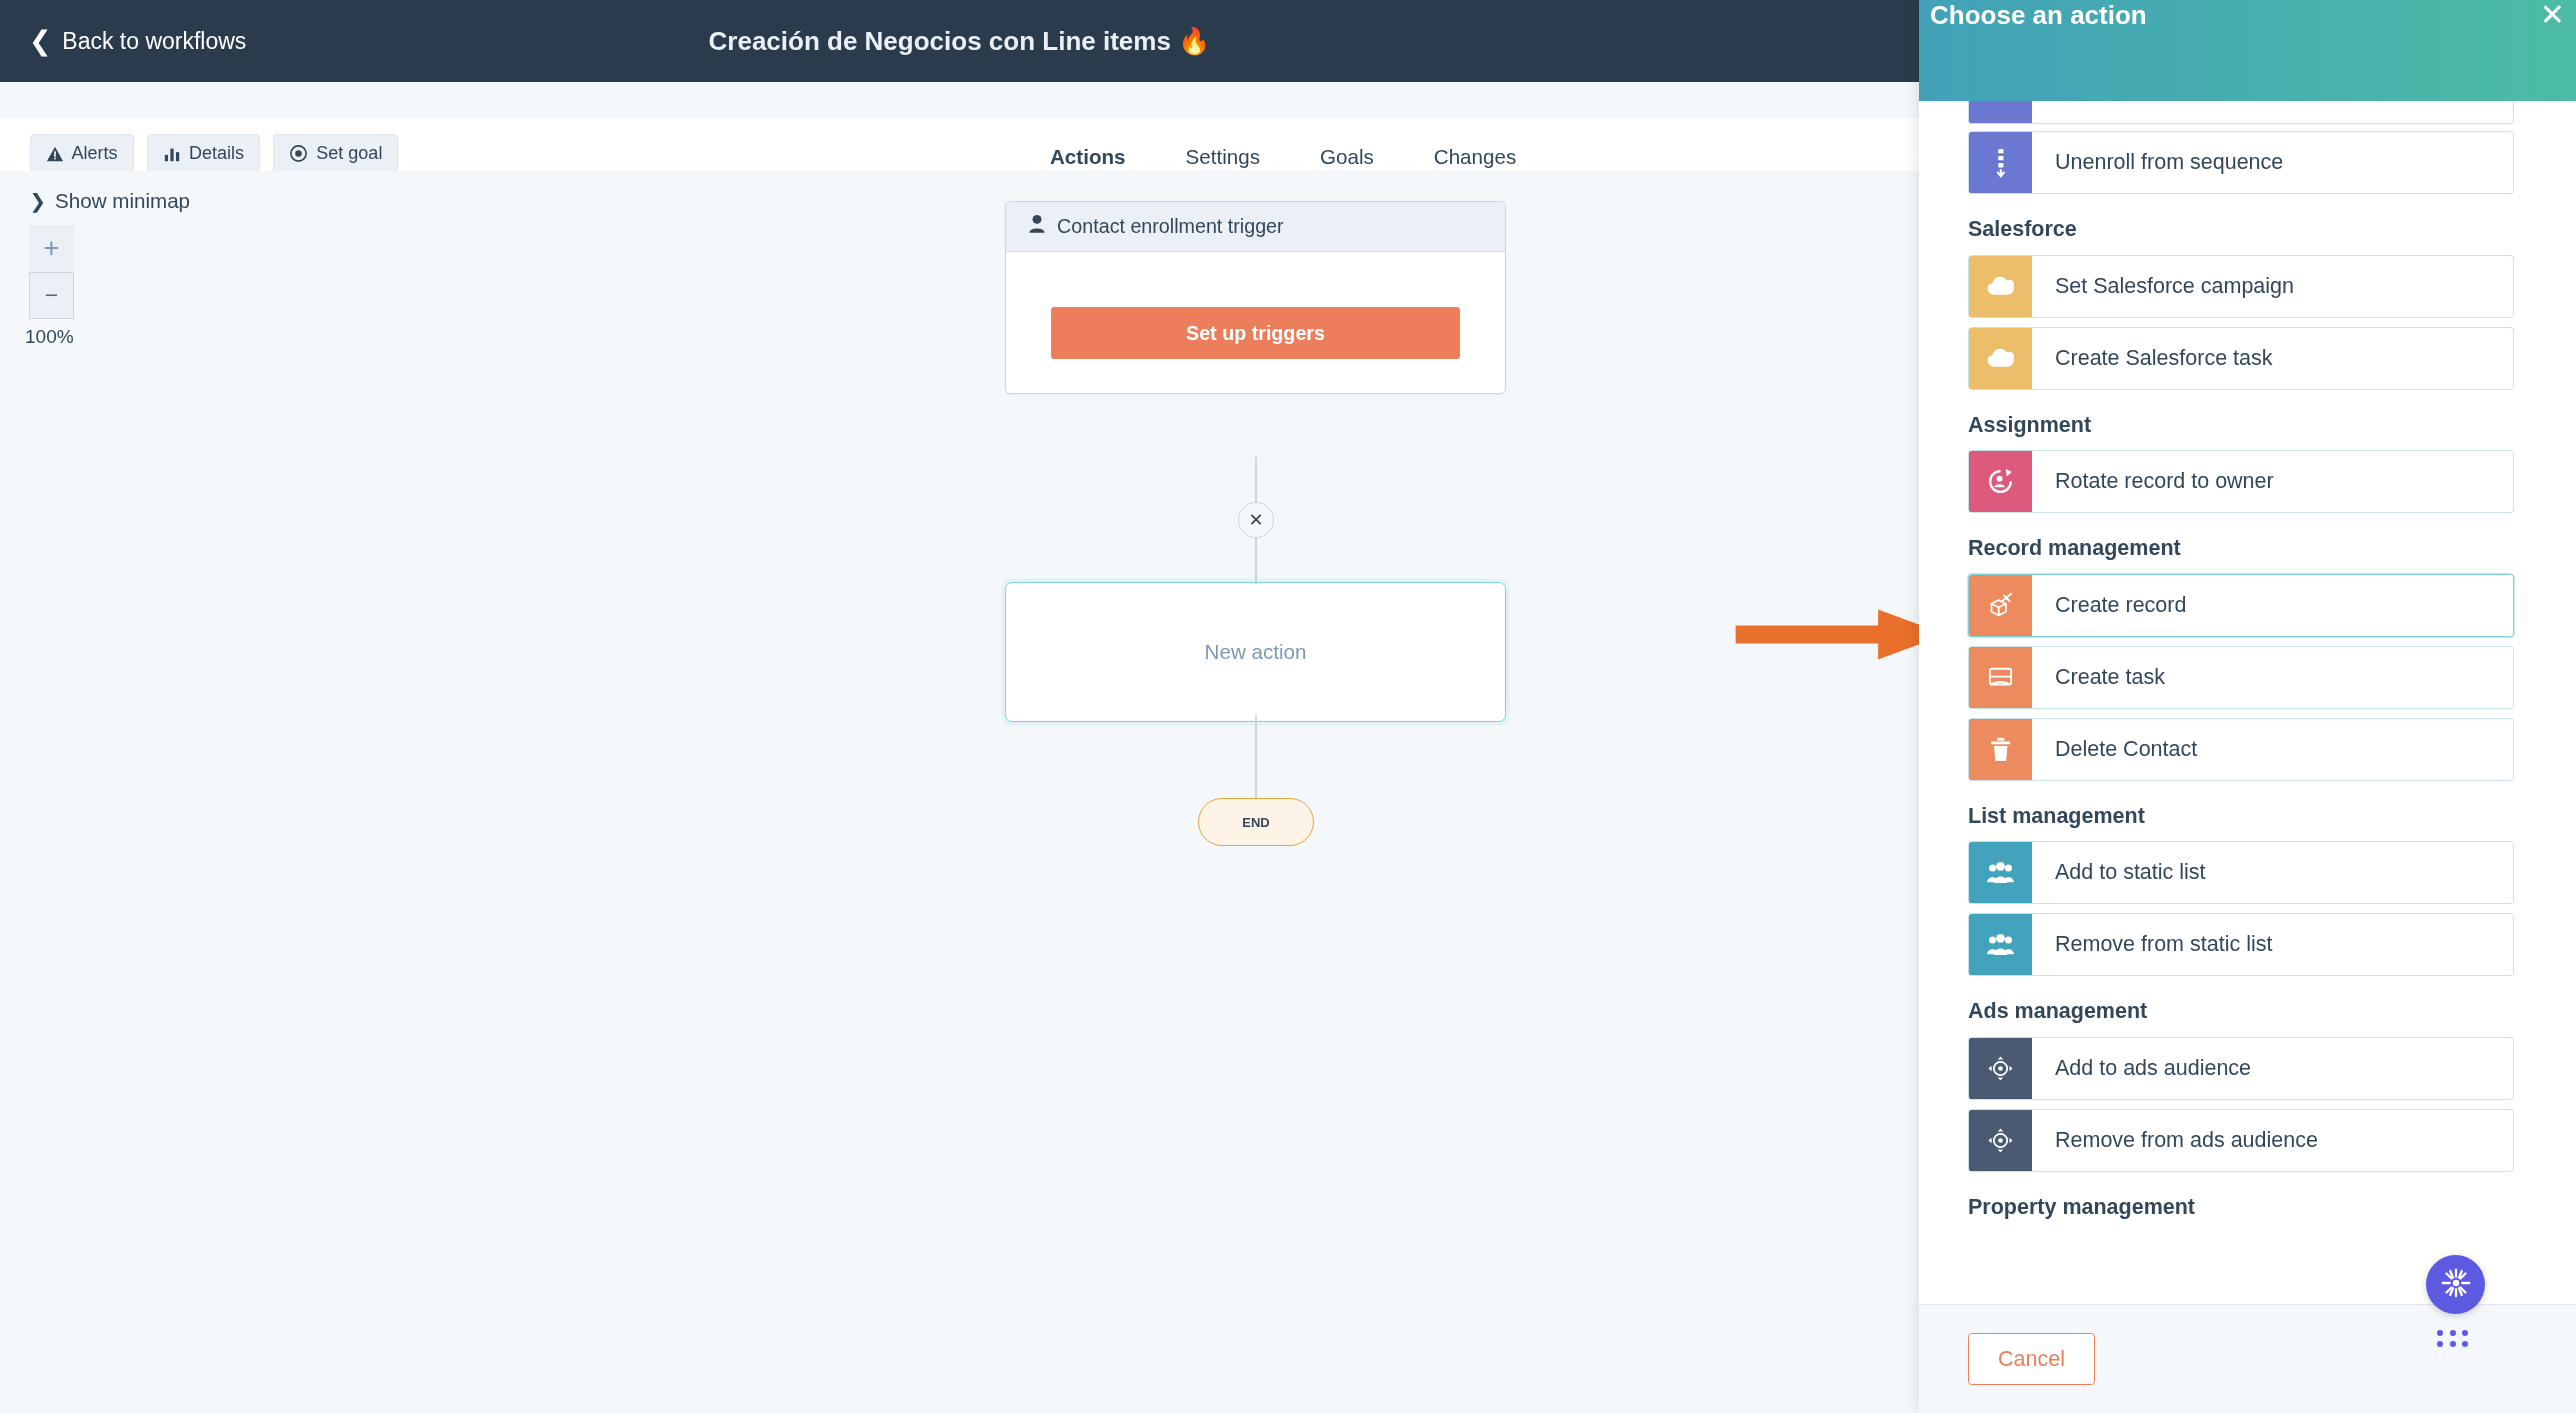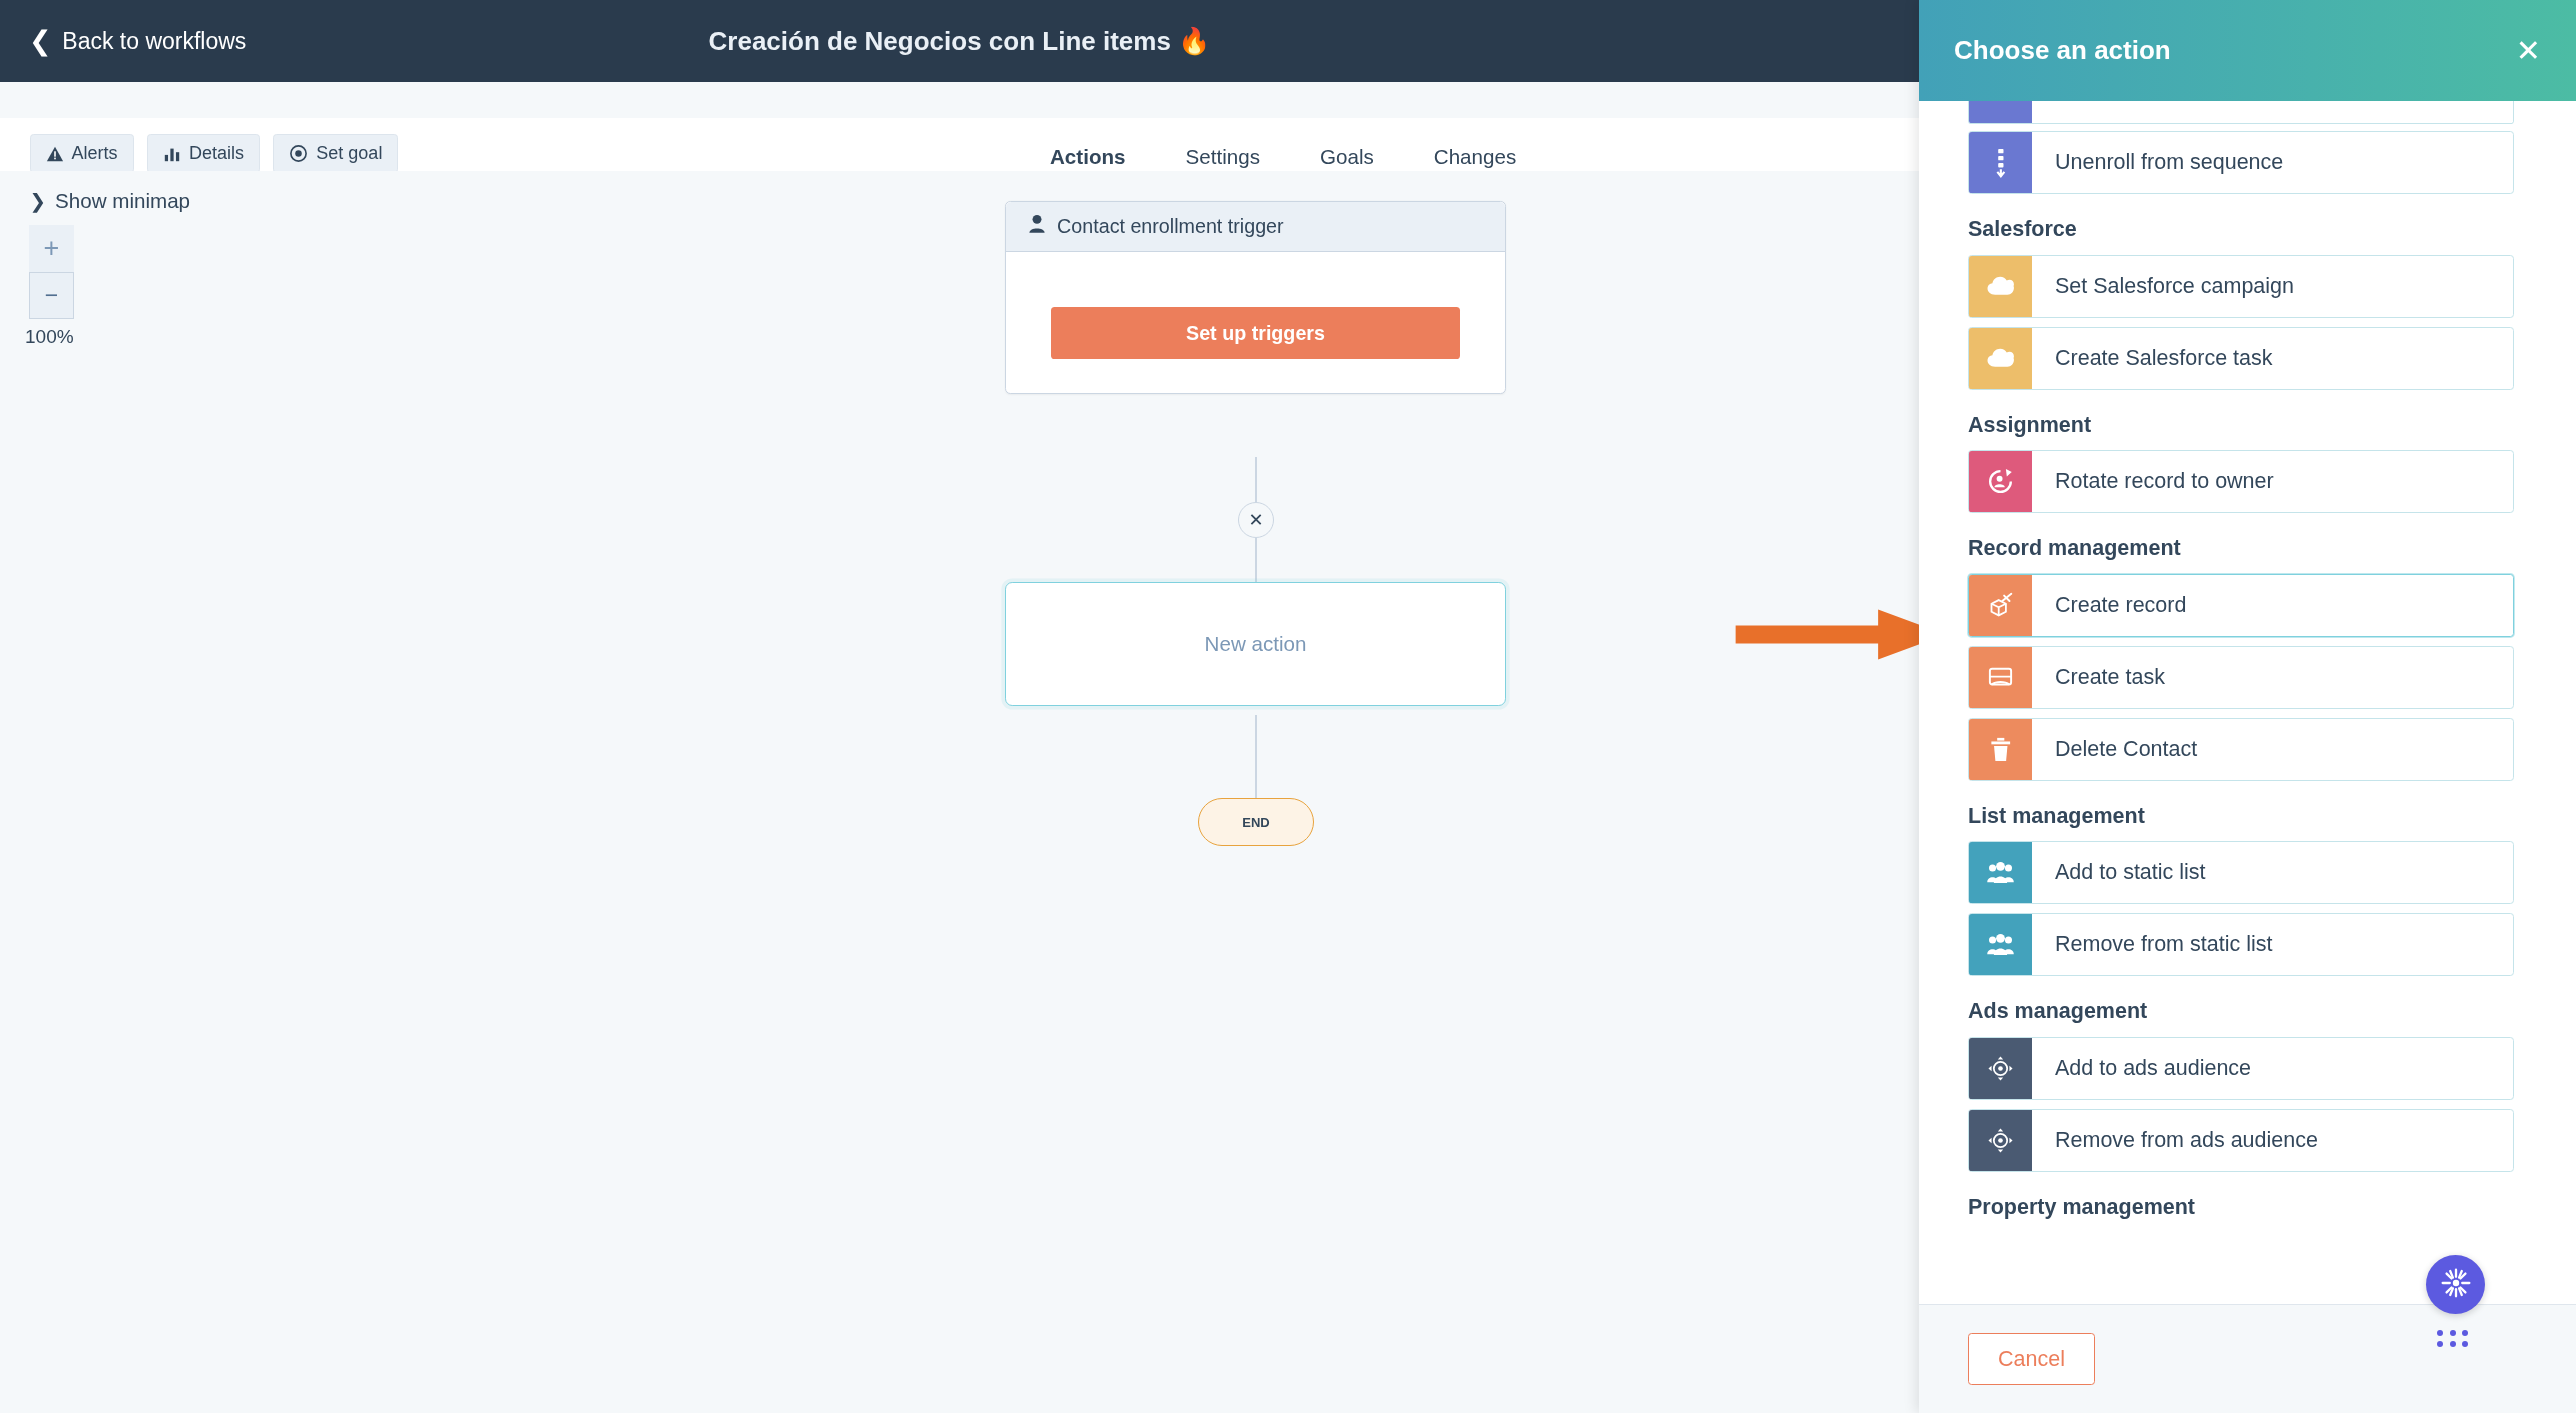--- a/index.html
+++ b/index.html
@@ -103,21 +103,21 @@
   .conn-3 { top: 544px; height: 84px; }
 
   .plus-node {
     position: absolute; left: 1238px; top: 331px;
     width: 36px; height: 36px; border-radius: 50%;
     background: #F5F8FA; border: 0.9px solid #CBD6E2;
     display: flex; align-items: center; justify-content: center;
     color: #33475B; font-size: 18px; cursor: pointer;
   }
   .new-action {
-    position: absolute; left: 1005px; top: 411px; width: 501px; height: 124px;
+    position: absolute; left: 1005px; top: 411px; width: 501px; height: 140px;
     background: #FFFFFF; border: 1.8px solid #7FD1DE; border-radius: 7.2px;
     display: flex; align-items: center; justify-content: center;
     color: #7C98B6; font-size: 20.6px; cursor: pointer;
     box-shadow: 0 0 0 3.6px rgba(127,209,222,.15);
   }
   .end-node {
     position: absolute; left: 1198px; top: 627px; width: 116px; height: 48px;
     background: #FDF3E6; border: 0.9px solid #E8A33D; border-radius: 24px;
     display: flex; align-items: center; justify-content: center;
     color: #33475B; font-size: 13px; font-weight: 600;
@@ -128,22 +128,22 @@
 
   
   .panel {
     position: absolute; left: 1919px; top: 0; width: 657px; height: 1413px;
     background: #FFFFFF; display: flex; flex-direction: column;
     box-shadow: -2.7px 0 12.5px rgba(0,0,0,.10);
   }
   .panel-head {
     height: 101px; flex: 0 0 101px;
     background: linear-gradient(90deg, #42A1B8 0%, #4CBCA4 100%);
-    display: flex; align-items: center; justify-content: space-between;
-    padding: 0 35px;
+    display: flex; justify-content: space-between;
+    padding: 0 11px;
   }
   .panel-title { color: #FFFFFF; font-size: 26px; font-weight: 700; }
   .panel-close { color: #FFFFFF; font-size: 30px; cursor: pointer; line-height: 1; }
 
   .panel-body { flex: 1 1 auto; overflow: hidden; padding: 0 62px 0 49px; position: relative; }
   .partial-row {
     display: flex; height: 23px; overflow: hidden; margin-bottom: 7.2px;
     border: 0.9px solid #C5E4EA; border-top: none; border-radius: 0 0 3.6px 3.6px;
   }
   .partial-sq { width: 63px; background: #6A78D1; }

